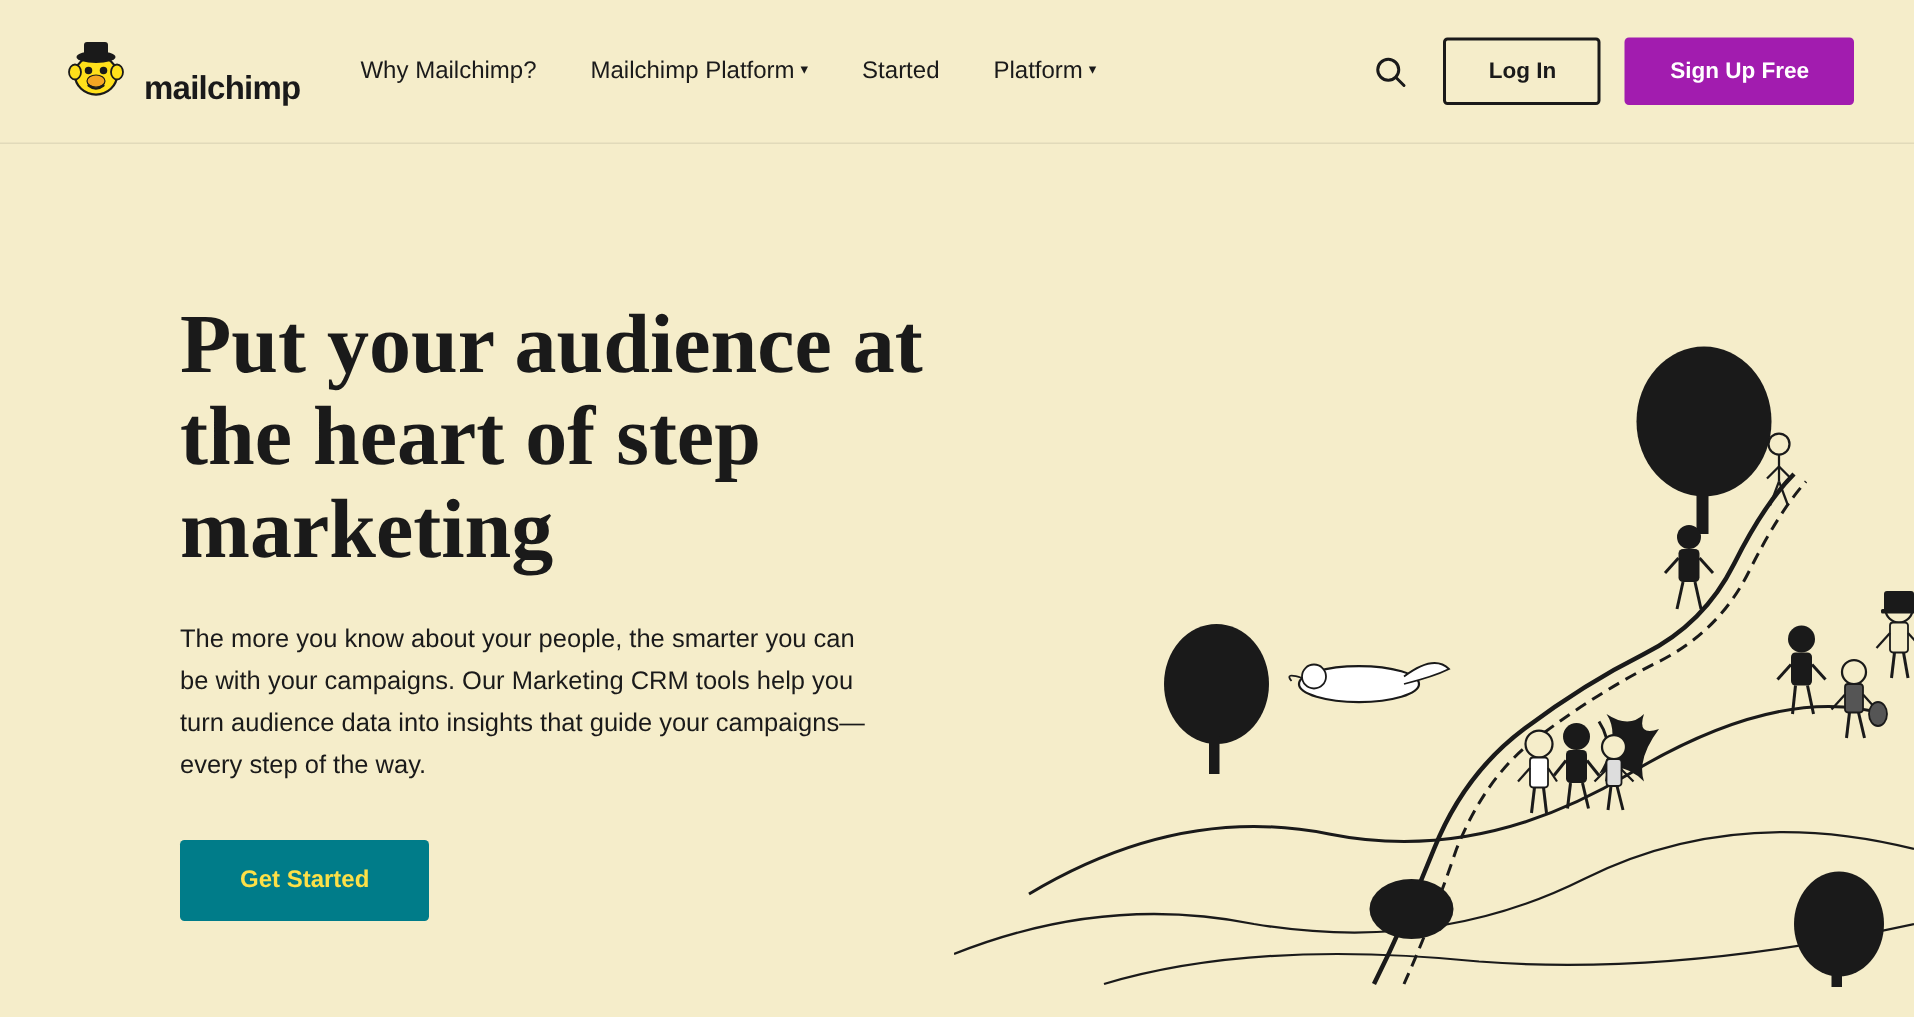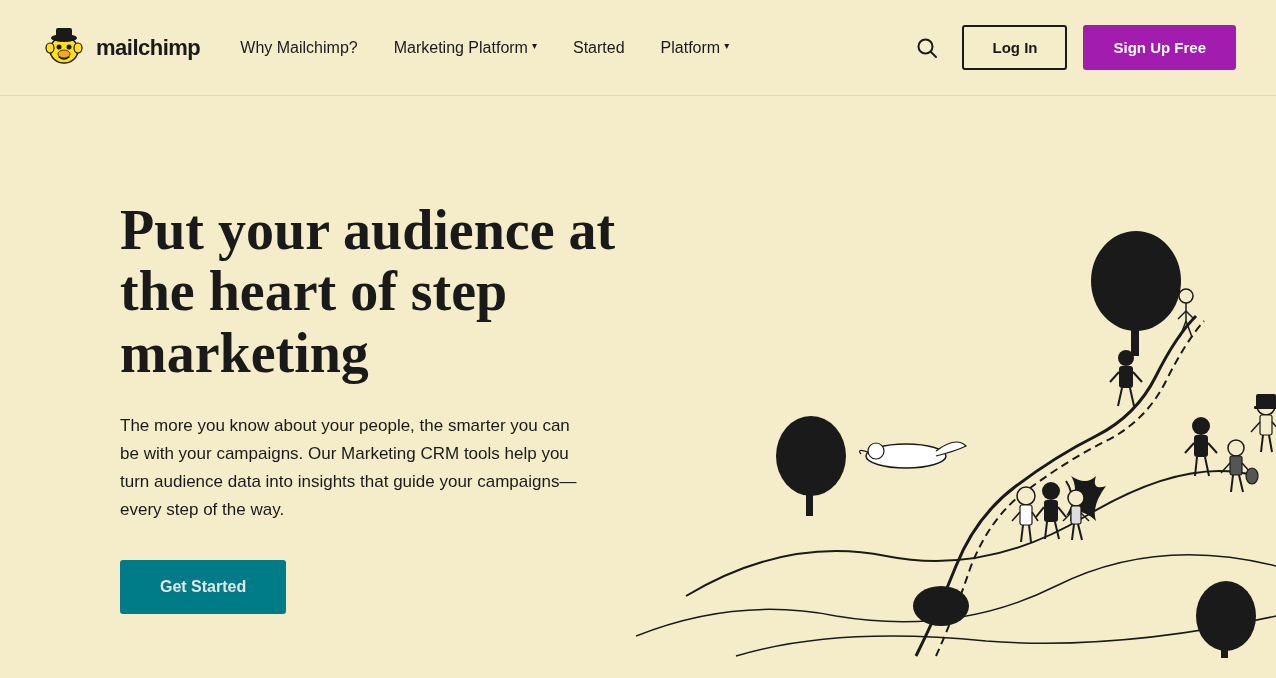--- a/index.html
+++ b/index.html
@@ -28,21 +28,21 @@
     }
 
     .navbar-left {
       display: flex;
       align-items: center;
       gap: 40px;
     }
 
     .logo-area {
       display: flex;
-      align-items: center;
+      align-items: flex-end;
       gap: 8px;
     }
 
     .logo-chimp {
       width: 48px;
       height: 48px;
     }
 
     .logo-text {
       font-size: 22px;
@@ -139,21 +139,21 @@
       font-size: 17px;
       color: #1a1a1a;
       line-height: 1.65;
       margin-bottom: 36px;
       max-width: 460px;
     }
 
     .btn-get-started {
       background: #007c89;
       border: none;
-      color: #e5e5e5;
+      color: #fde047;
       font-size: 16px;
       font-weight: 700;
       padding: 18px 40px;
       cursor: pointer;
       border-radius: 3px;
       display: inline-block;
     }
 
     
     .hero-illustration {
@@ -198,21 +198,21 @@
     </div>
 
     <ul class="nav-links">
       <li>
         <a href="#">
           <span>Why Mailchimp?</span>
         </a>
       </li>
       <li>
         <a href="#">
-          <span>Marketing Platform</span>
+          <span>Mailchimp Platform</span>
           <span class="chevron">▾</span>
         </a>
       </li>
       <li>
         <a href="#">
           <span>Started</span>
         </a>
       </li>
       <li>
         <a href="#">

